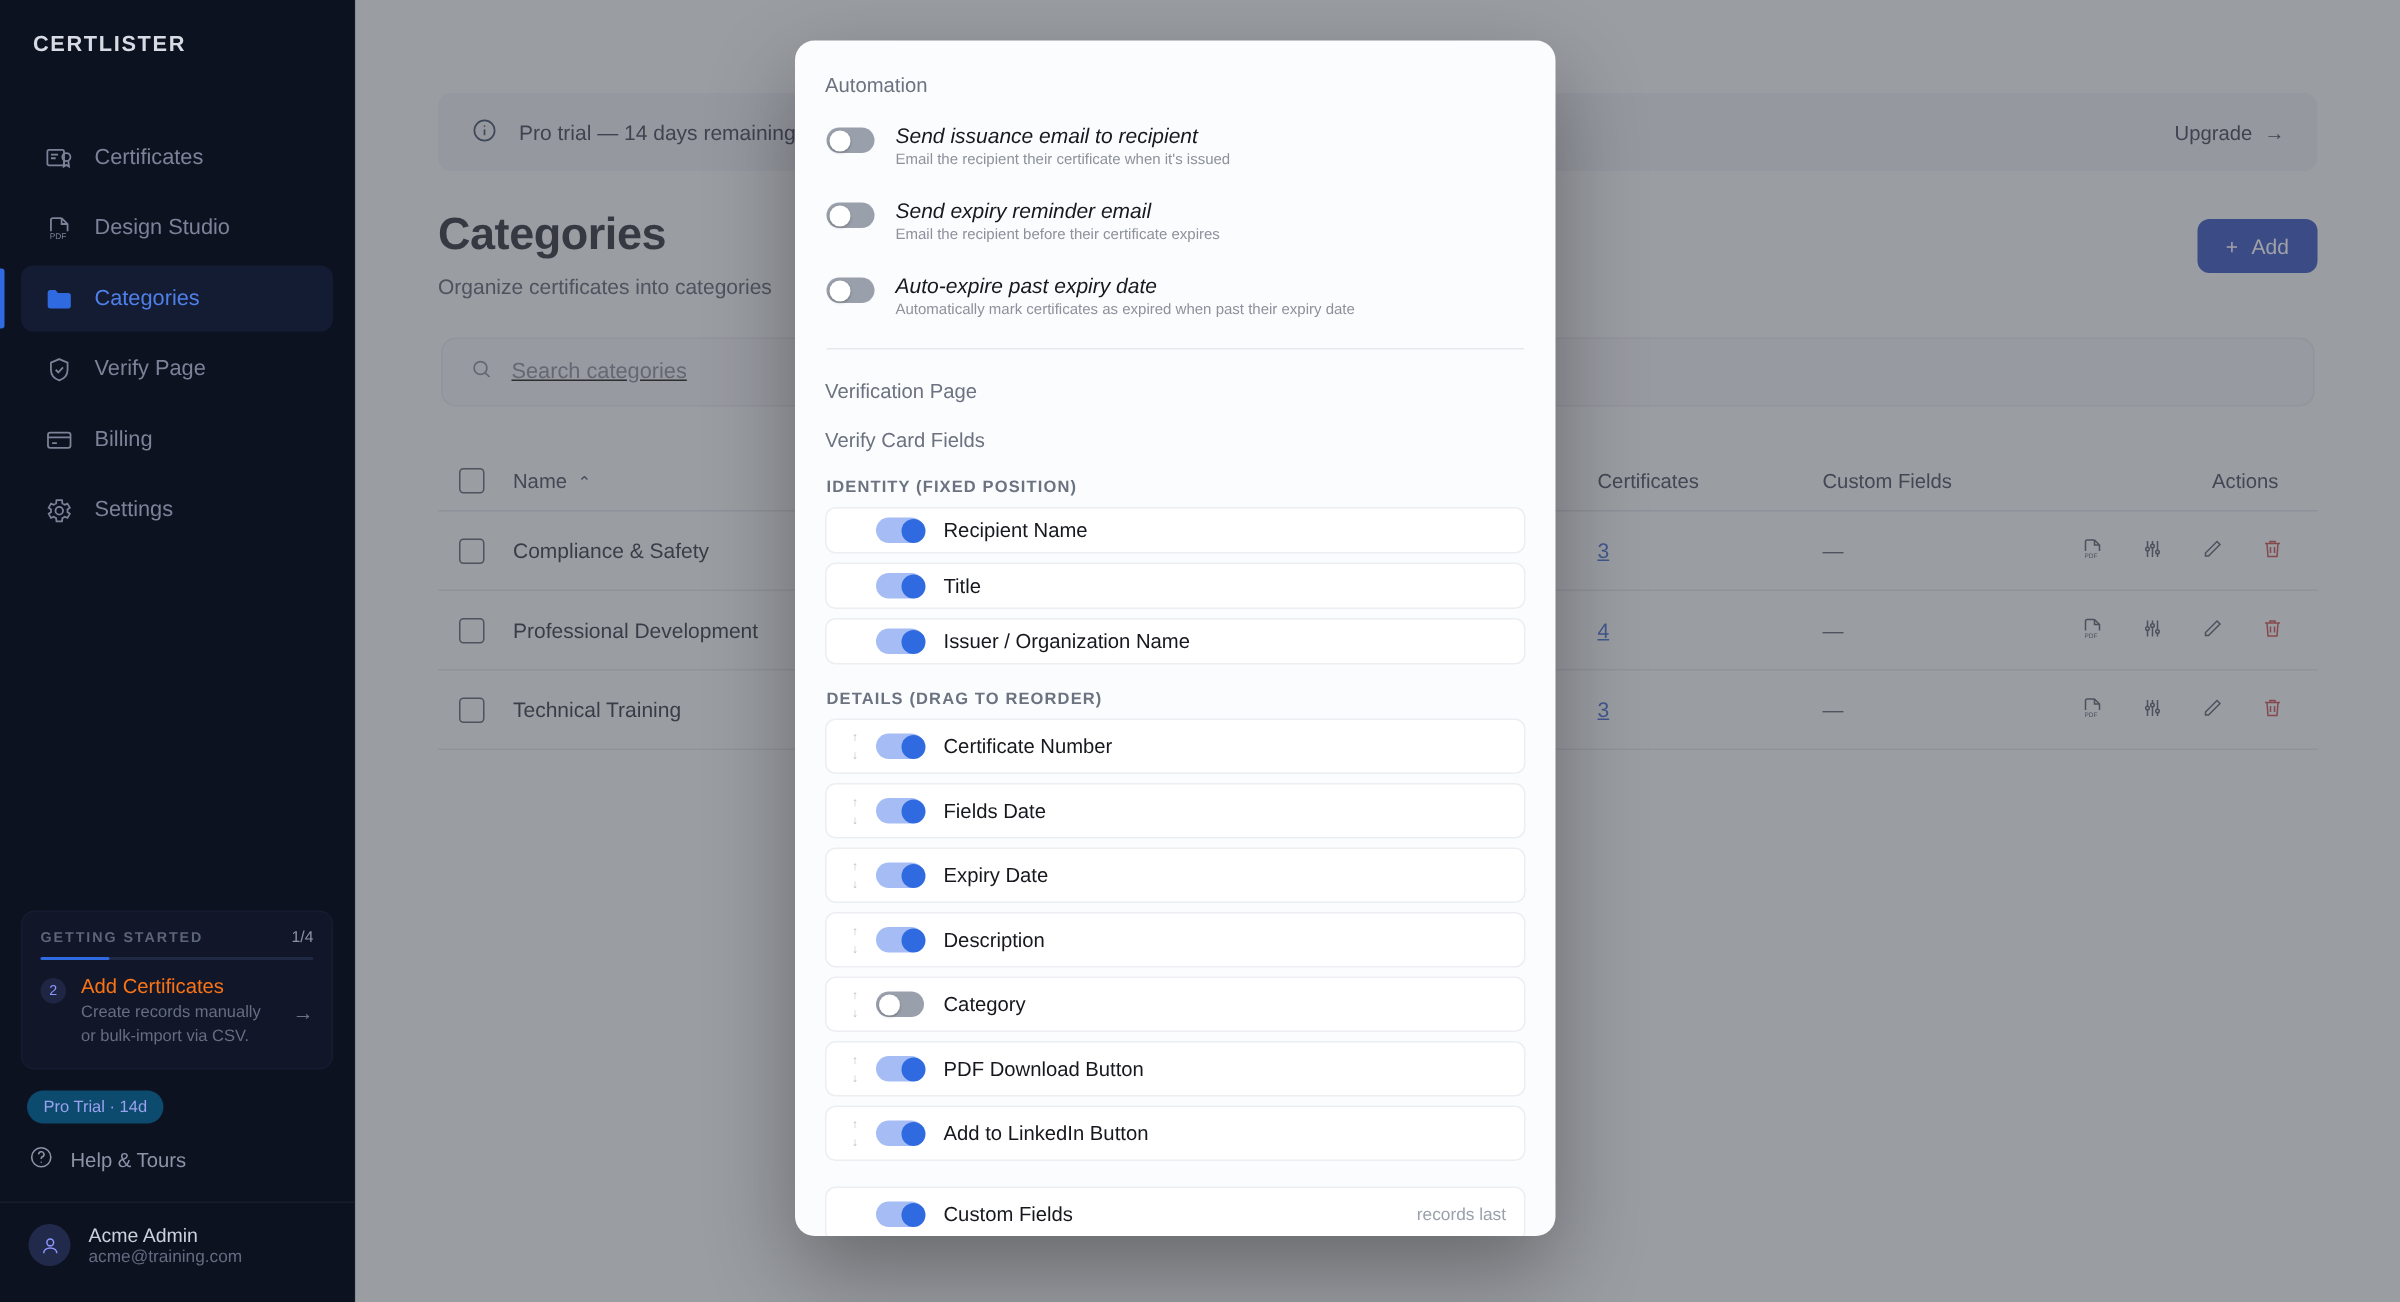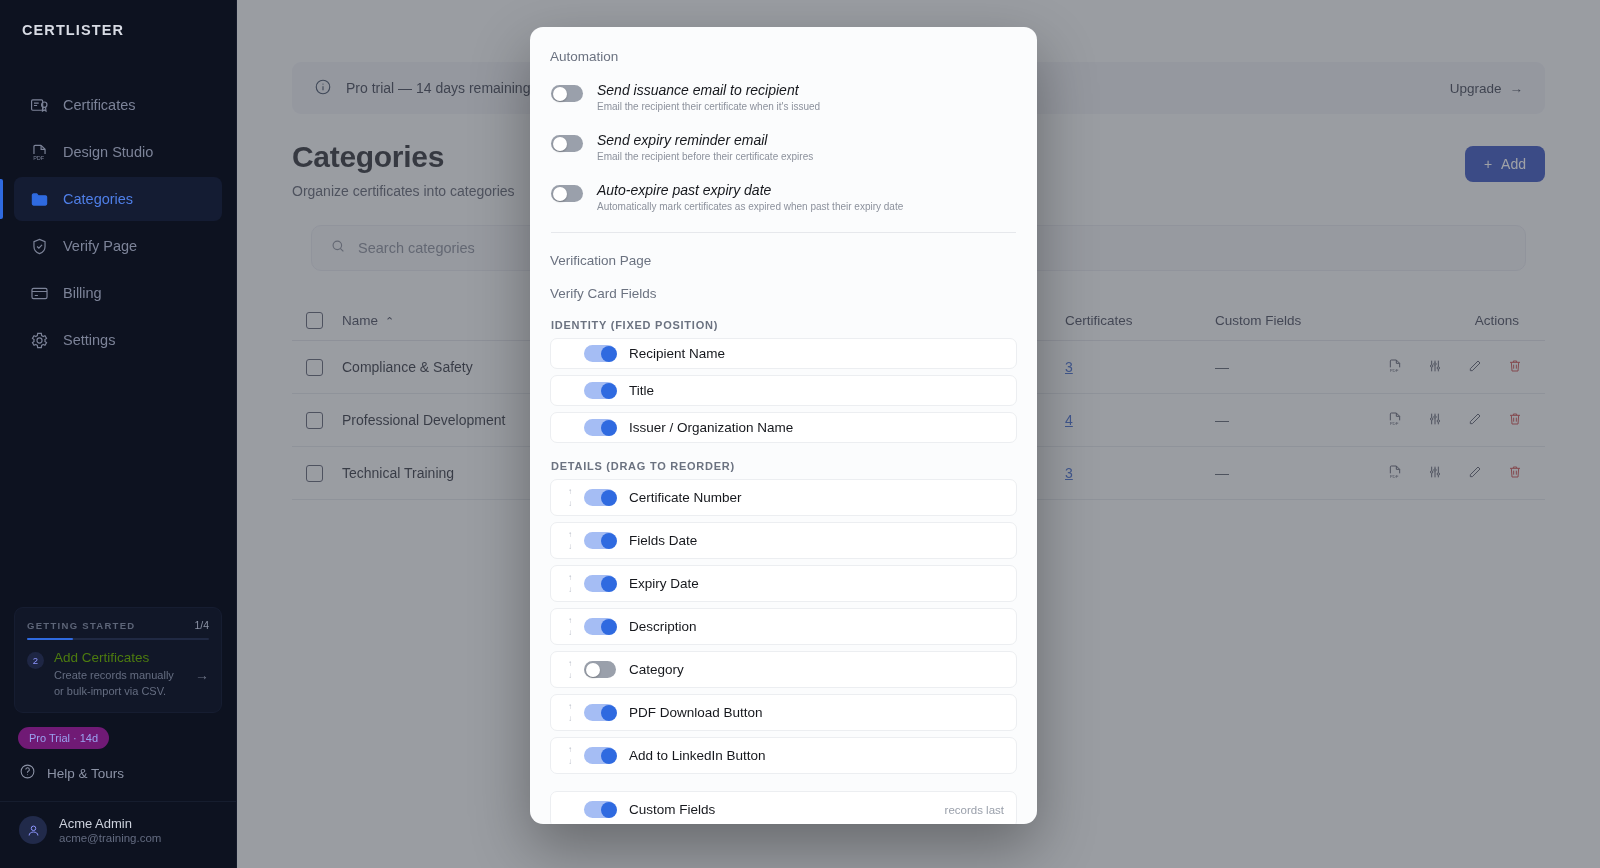--- a/index.html
+++ b/index.html
@@ -50,27 +50,27 @@
   .gs-label { color:#5d6578; font-size:9.5px; letter-spacing:1.3px; font-weight:bold; }
   .gs-count { color:#8d94a6; font-size:10.5px; }
   .gs-bar { height:2px; background:#202943; border-radius:2px; margin:7px 0 10px; position:relative; }
   .gs-bar span { position:absolute; left:0; top:0; height:2px; width:25%; background:#2f6ae0; border-radius:2px; }
   .gs-row { display:flex; align-items:flex-start; gap:10px; }
   .gs-num {
     width:17px; height:17px; border-radius:50%; background:#1e2644;
     color:#8e96ff; font-size:9.5px; display:flex; align-items:center; justify-content:center;
     flex:none; margin-top:2px;
   }
-  .gs-title { color:#4d7c0f; font-size:13.5px; }
+  .gs-title { color:#f97316; font-size:13.5px; }
   .gs-desc { color:#656d81; font-size:11px; line-height:1.45; margin-top:3px; }
   .gs-arrow { margin-left:auto; color:#6b7285; font-size:14px; align-self:center; }
 
   .trial-badge {
     display:inline-block; margin:0 0 14px 18px; padding:5px 11px;
-    background:#701a75; color:#9aa2f0; font-size:11px; border-radius:20px;
+    background:#0c4a6e; color:#9aa2f0; font-size:11px; border-radius:20px;
   }
   .help-row {
     display:flex; align-items:center; gap:11px; padding:0 0 18px 19px;
     color:#8c93a6; font-size:13.5px; cursor:pointer;
   }
   .help-row svg { width:17px; height:17px; stroke:#8c93a6; fill:none; stroke-width:1.5; }
   .user-row { display:flex; align-items:flex-start; gap:12px; padding:14px 0 16px 19px; border-top:1px solid #161d2e; }
   .avatar {
     width:28px; height:28px; border-radius:50%; background:#212a4a;
     display:flex; align-items:center; justify-content:center; flex:none;
@@ -95,21 +95,21 @@
 
   .page-head { padding: 26px 55px 0; display:flex; align-items:flex-start; }
   .page-title { font-size:30px; font-weight:bold; color:#171a21; letter-spacing:-0.3px; }
   .page-sub { font-size:14px; color:#4d5260; margin-top:9px; }
   .add-btn {
     margin-left:auto; margin-top:6px; background:#2240b8; color:#fff;
     height:36px; padding:0 19px; border-radius:8px; border:none;
     display:flex; align-items:center; gap:9px; font-size:14px;
     font-family:"Liberation Sans", sans-serif; cursor:pointer;
   }
-  .search-wrap { padding: 26px 74px 0; }
+  .search-wrap { padding: 26px 57px 0; text-decoration: underline; }
   .search-box {
     background:#edeff2; border:1px solid #dfe2e8; border-radius:10px;
     height:46px; width:100%; display:flex; align-items:center; gap:12px; padding:0 18px;
   }
   .search-box svg { width:16px; height:16px; stroke:#7b808e; fill:none; stroke-width:1.7; }
   .search-ph { color:#7b808e; font-size:14.5px; }
 
   .table { margin: 30px 55px 0; }
   .thead {
     display:flex; align-items:center; height:40px;

